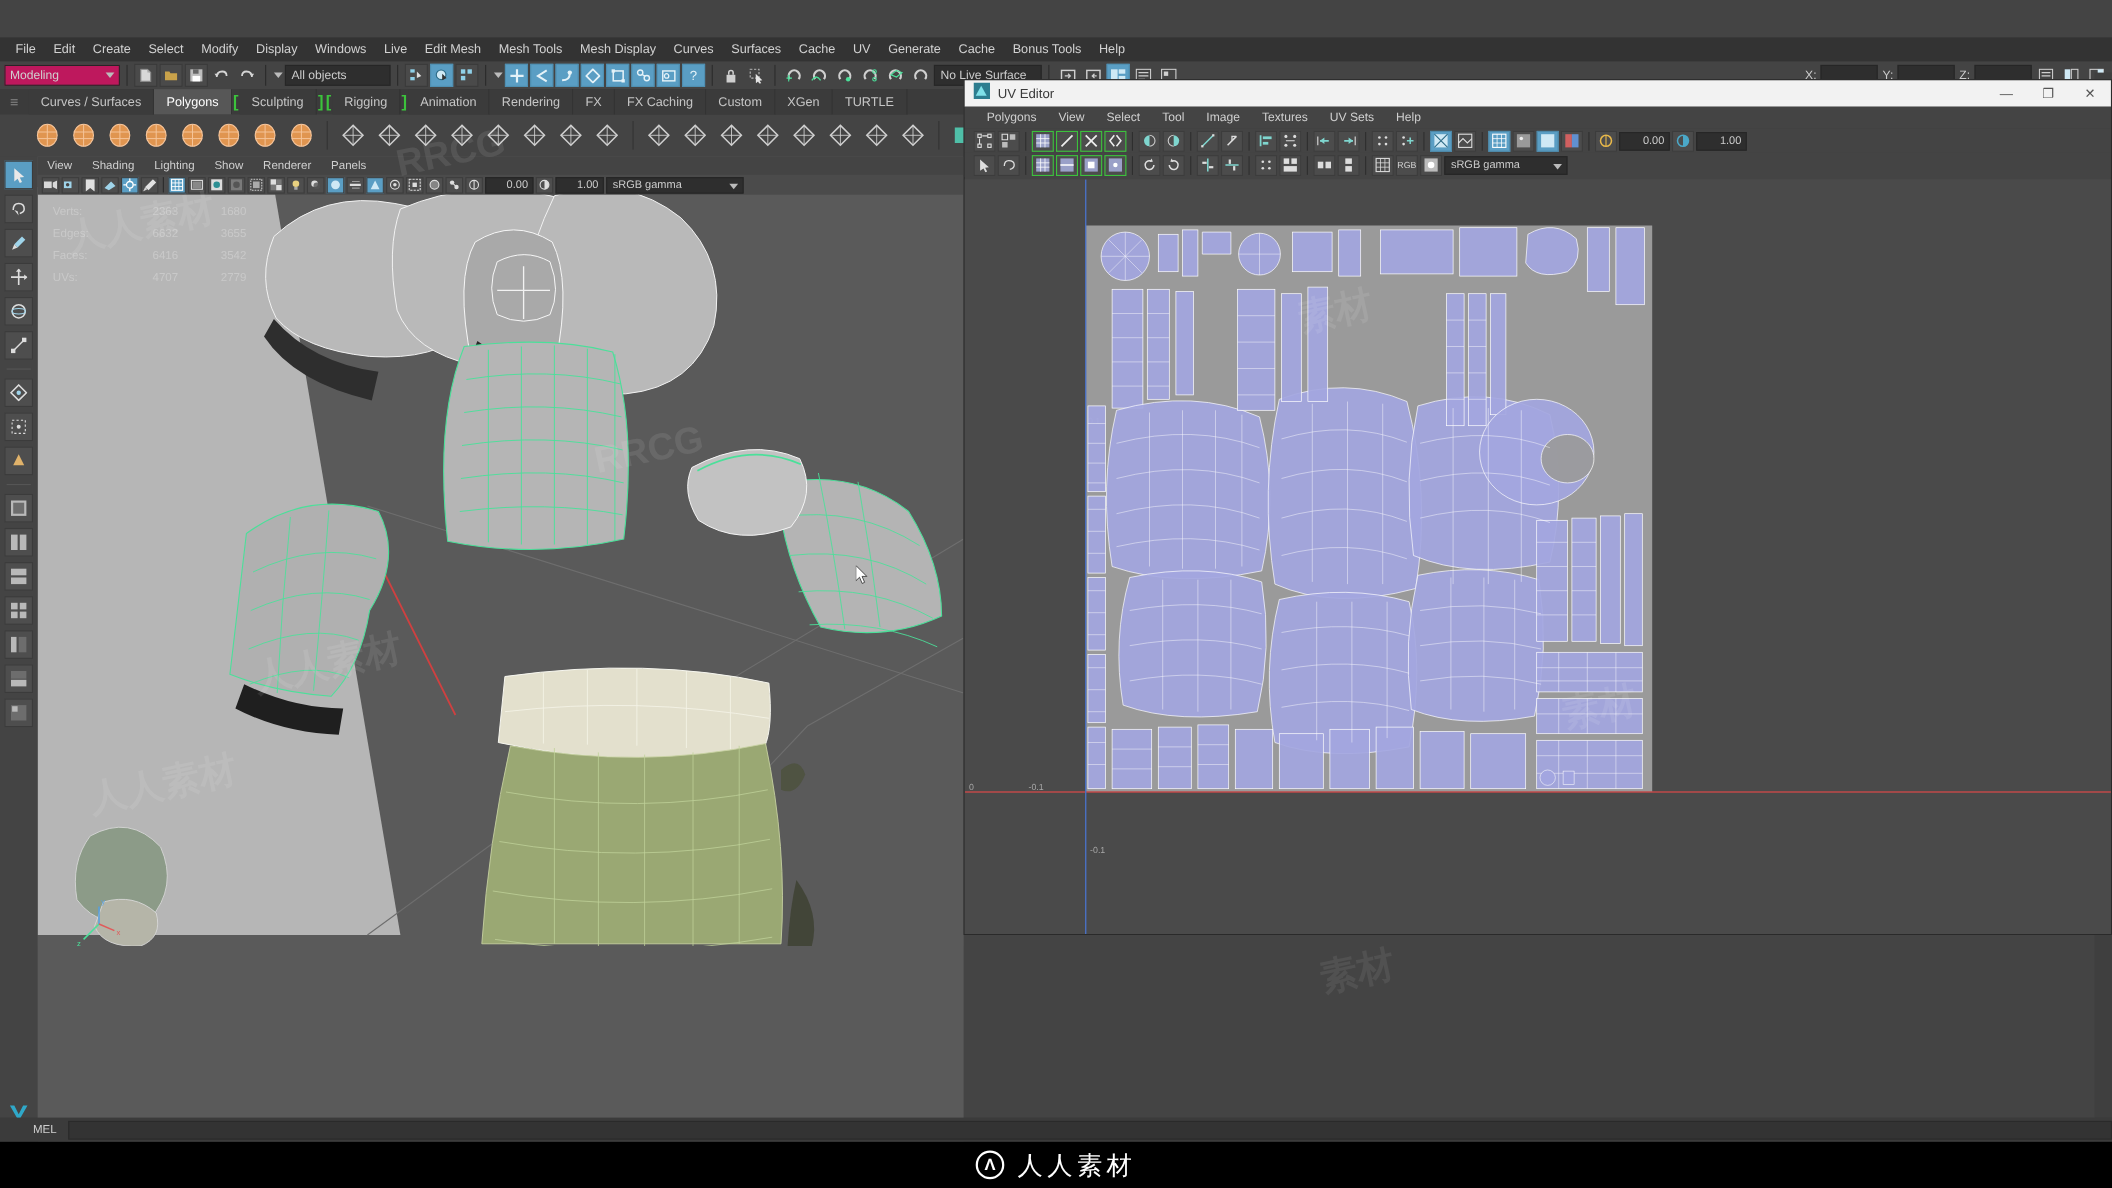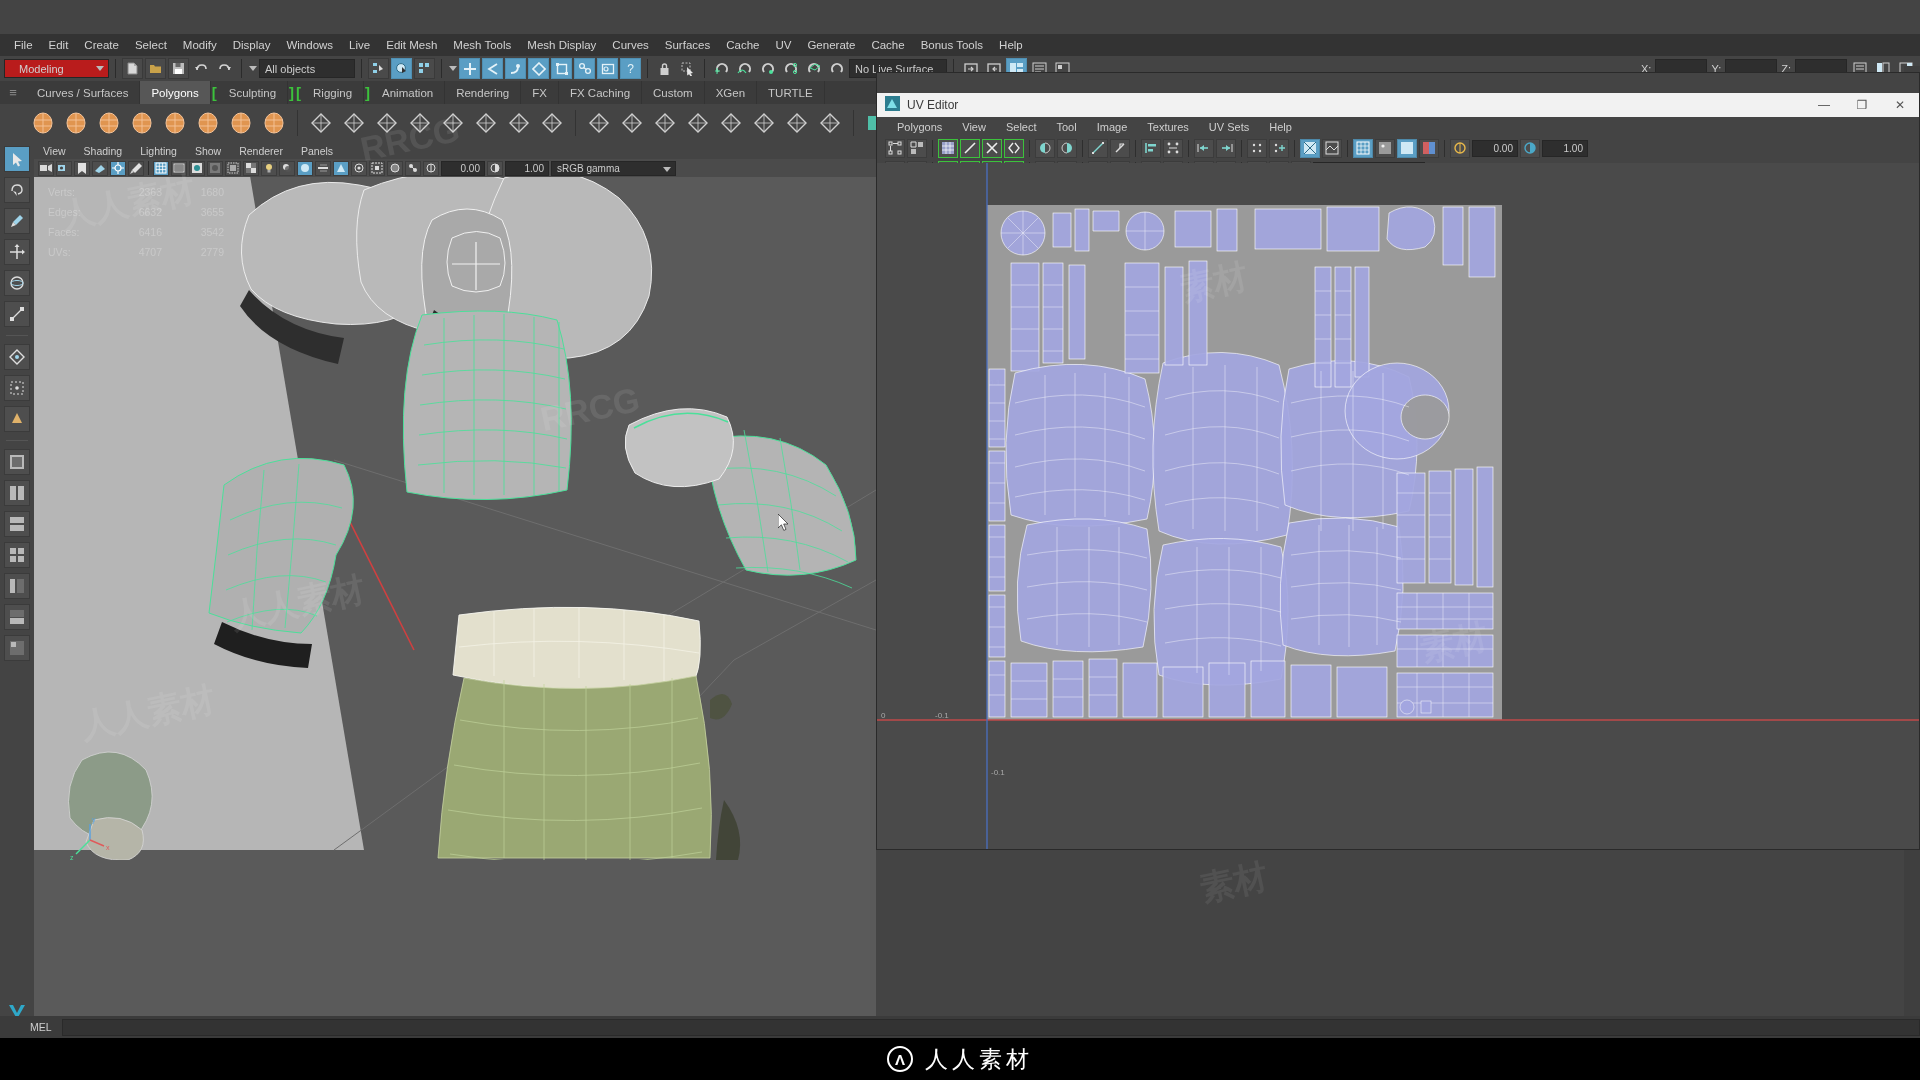--- a/index.html
+++ b/index.html
@@ -20,22 +20,22 @@
   .wm-bottom .txt { color:#fff; font-size:23px; letter-spacing:4px; }
 
   
   .menubar { position:absolute; top:34px; left:0; width:1920px; height:22px;
     background:#333; display:flex; align-items:center; padding-left:6px; z-index:40; }
   .menubar .mi { color:#d2d2d2; font-size:11.5px; padding:3px 8px; white-space:nowrap;text-align:right; }
 
   
   .statusbar { position:absolute; top:56px; left:0; width:1920px; height:25px;
     background:#444; display:flex; align-items:center; gap:2px; padding:0 4px; z-index:40; }
-  .sel-menu { width:105px; height:19px; background:#b91c1c; border:1px solid #262626;
-     color:#d0d0d0; font-size:11px; display:flex; align-items:center; padding-left:14px;
+  .sel-menu { width:105px; height:19px; background:#be185d; border:1px solid #262626;
+     color:#d0d0d0; font-size:11px; display:flex; align-items:center; padding-left:4px;
      position:relative; }
   .sel-menu .arw { position:absolute; right:4px; top:6px; border-left:4px solid transparent;
      border-right:4px solid transparent; border-top:5px solid #bbb; }
   .divider { width:1px; height:19px; background:#2b2b2b; margin:0 4px; }
   .ibtn { width:21px; height:21px; background:#4a4a4a; border:1px solid #3a3a3a;
      display:flex; align-items:center; justify-content:center; }
   .ibtn.flat { background:transparent; border:none; }
   .ibtn.on { background:#5a9ec4; border-color:#4f8fb2; }
   .textfield { height:19px; background:#2e2e2e; border:1px solid #262626; color:#ccc;
      font-size:11px; display:flex; align-items:center; padding:0 5px; }
@@ -92,21 +92,21 @@
   .vpstatus { position:absolute; bottom:3px; left:0; width:100%; text-align:center;
      color:#e8e8e8; font-size:10.5px; z-index:6; }
 
   
   .charwrap { position:absolute; top:18px; left:0; width:100%; height:100%; }
 
   
   .uvwin { position:absolute; left:876px; top:72px; width:1044px; height:778px;
      background:#444; border:1px solid #2a2a2a; z-index:50; }
   .uvtitle { height:24px; background:#f2f2f2; display:flex; align-items:center;
-     padding-left:8px; gap:7px;margin-top:20px; }
+     padding-left:8px; gap:7px; }
   .uvtitle .ttl { color:#3a3a3a; font-size:12px; }
   .uvtitle .wbtns { margin-left:auto; display:flex; align-items:center; }
   .uvtitle .wb { width:38px; height:24px; display:flex; align-items:center;
      justify-content:center; color:#555; font-size:12px; }
   .uvmenu { height:20px; background:#444; display:flex; align-items:center; padding-left:10px; }
   .uvmenu .um { color:#cfcfcf; font-size:11px; padding:0 10px; }
   .uvtb { height:22px; background:#444; display:flex; align-items:center; gap:2px; padding-left:8px; }
   .uvt { width:20px; height:19px; background:#4c4c4c; border:1px solid #3c3c3c;
      display:flex; align-items:center; justify-content:center; }
   .uvt.on { background:#5a9ec4; border-color:#4d88a8; }

